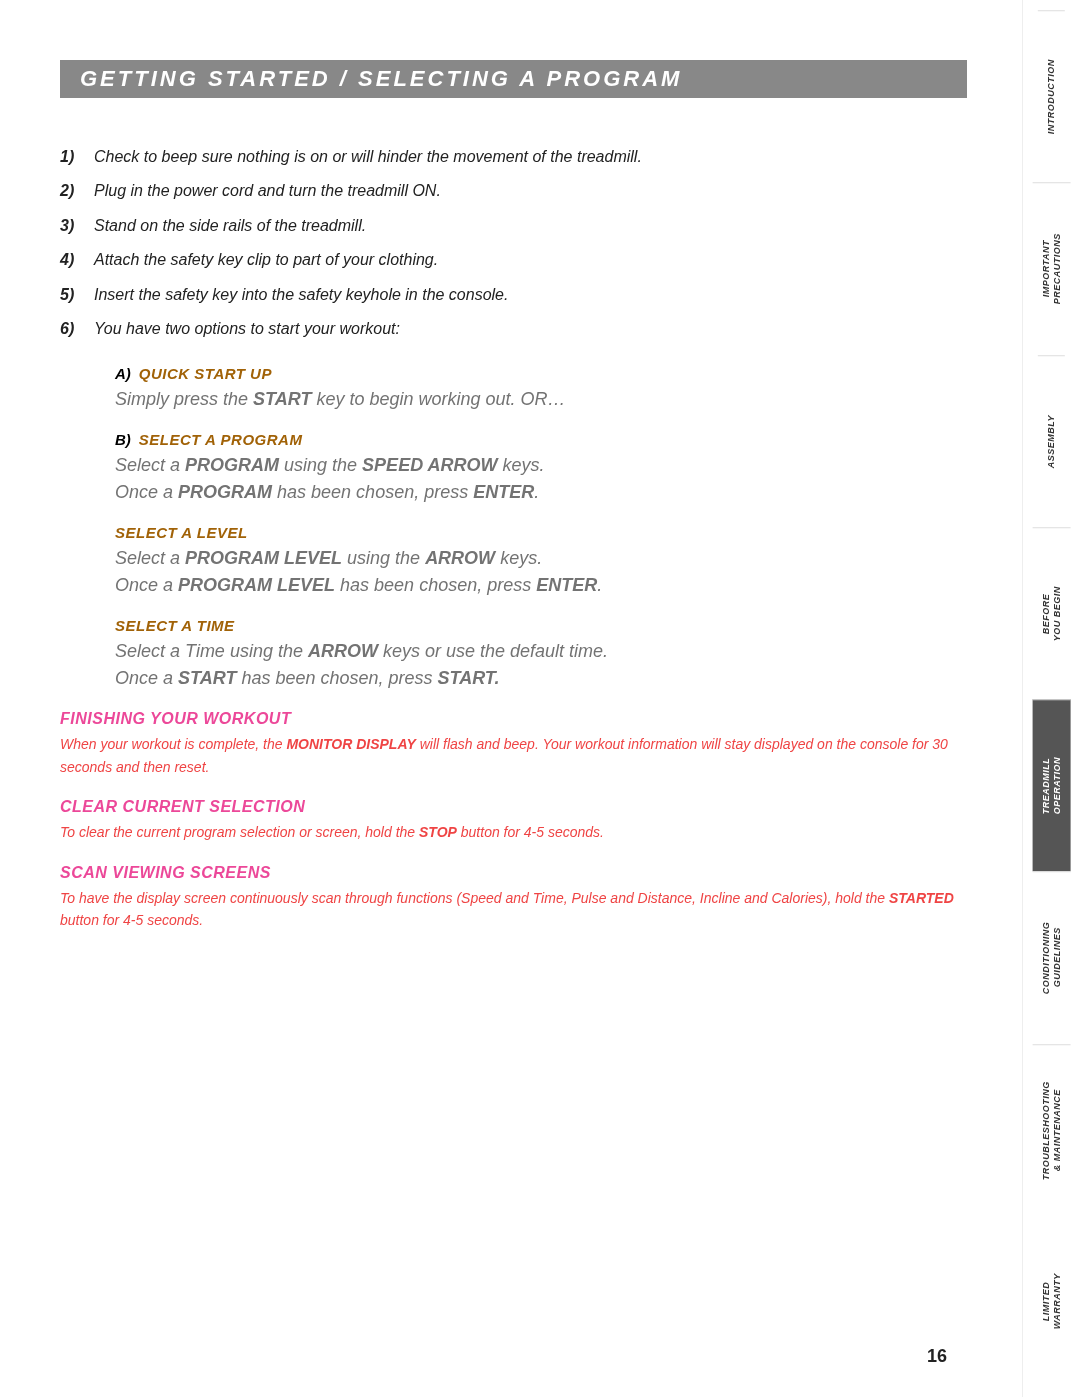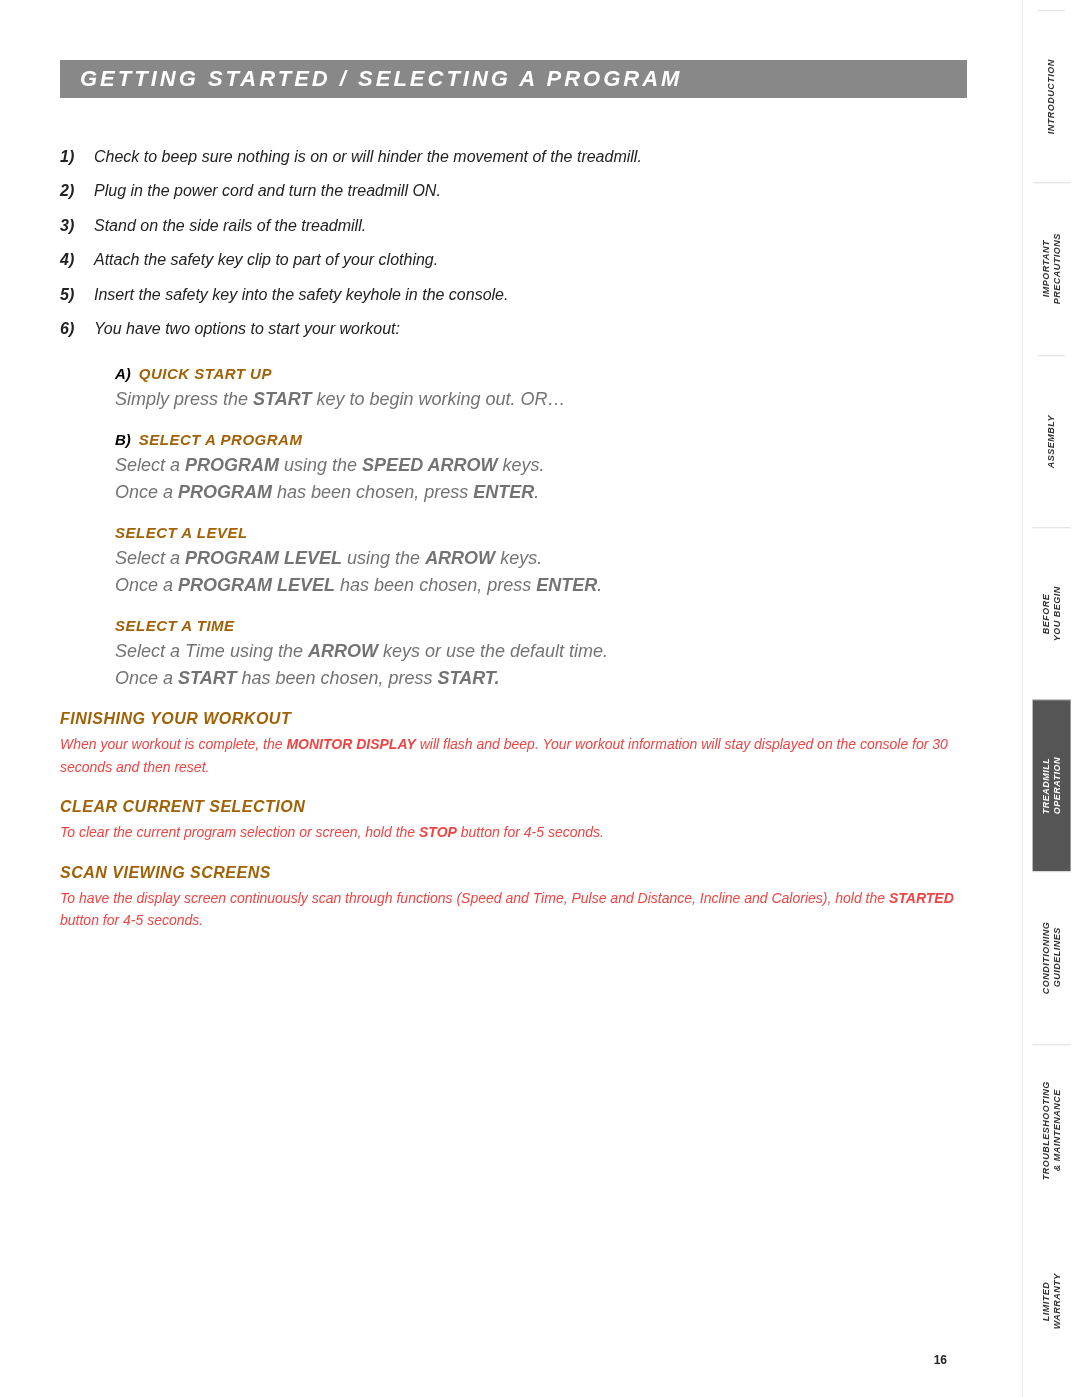--- a/index.html
+++ b/index.html
@@ -60,21 +60,21 @@
 
     .sidebar-item:last-child {
       border-bottom: none;
     }
 
     
     .page-number {
       position: absolute;
       bottom: 30px;
       right: 75px;
-      font-size: 12px;
+      font-size: 18px;
       font-weight: 900;
       color: #222;
       text-align: right;
     }
 
     
     .section-heading {
       background: #888;
       padding: 6px 20px;
       margin-bottom: 48px;
@@ -147,21 +147,21 @@
     
     .main-section {
       margin-bottom: 20px;
     }
 
     .main-section-heading {
       font-size: 16px;
       font-weight: 900;
       font-style: italic;
       text-transform: uppercase;
-      color: #a16207;
+      color: #ec4899;
       margin-bottom: 5px;
       letter-spacing: 0.5px;
     }
 
     .main-section-text {
       font-size: 14px;
       font-style: italic;
       color: #ef4444;
       line-height: 1.6;
     }

